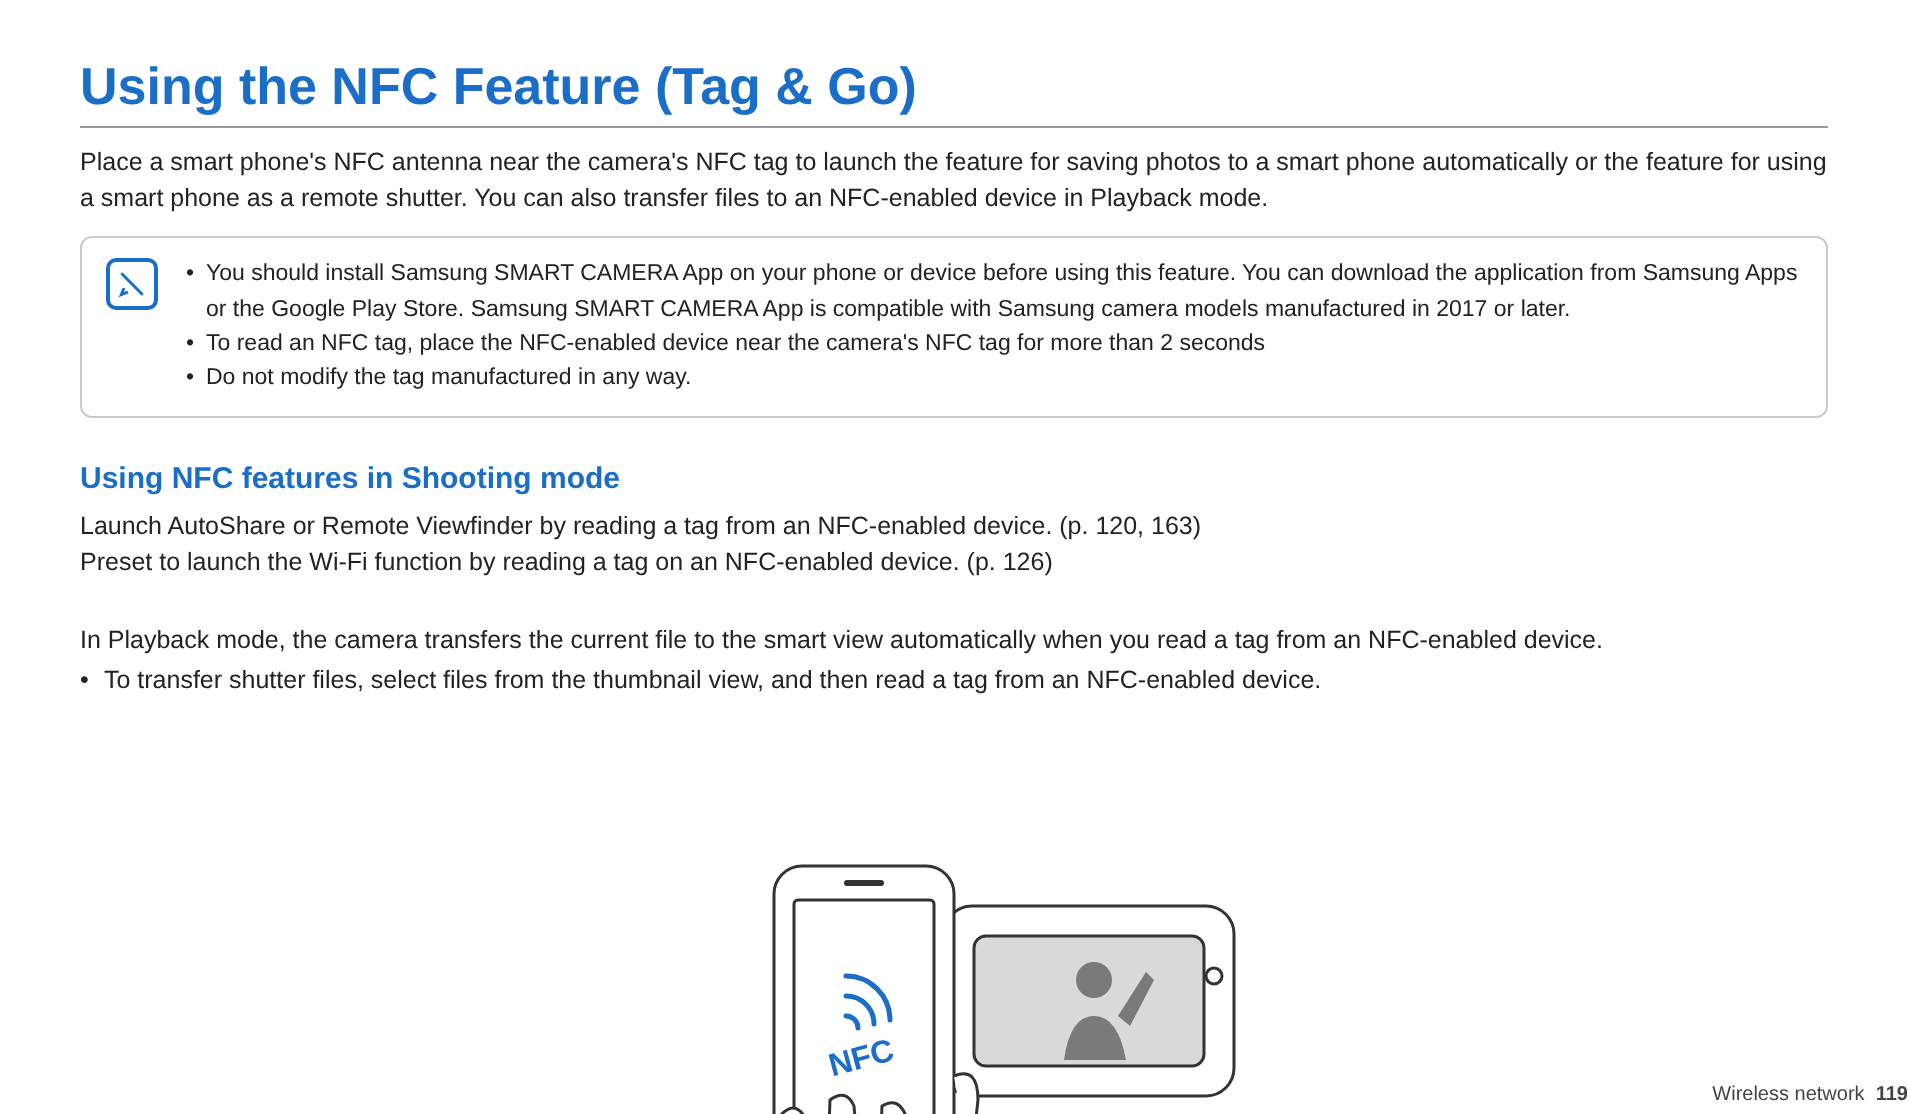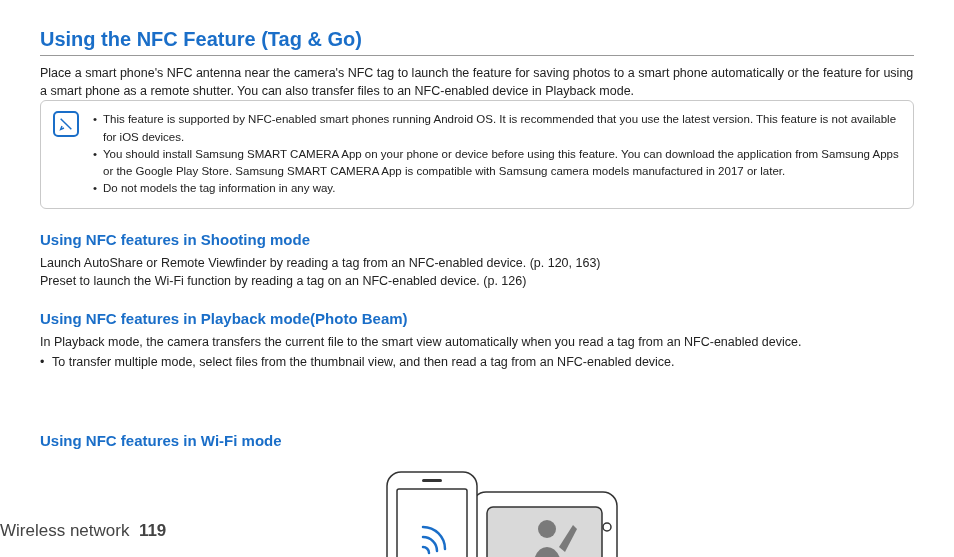--- a/index.html
+++ b/index.html
@@ -7,26 +7,26 @@
     font-family: "Segoe UI", Arial, sans-serif;
     background: #fff;
     width: 954px;
     height: 557px;
     padding: 28px 40px 18px 40px;
     color: #222;
     position: relative;
   }
   .main-title {
     color: #1a6ec8;
-    font-size: 20px;
+    font-size: 26px;
     font-weight: 700;
     margin-bottom: 1px;
   }
   .title-rule { border: none; border-top: 1px solid #999; margin: 4px 0 8px 0; }
-  .intro { font-size: 12.5px; line-height: 1.45; }
+  .intro { font-size: 12.5px; line-height: 1.45; margin-bottom: 10px; }
   .note-box {
     border: 1px solid #c9c9c9;
     border-radius: 6px;
     padding: 10px 14px 10px 52px;
     position: relative;
     margin-bottom: 22px;
   }
   .note-icon {
     position: absolute;
     left: 12px; top: 10px;
@@ -54,69 +54,67 @@
     font-size: 15px;
     font-weight: 700;
     margin-bottom: 6px;
   }
   .section-body { font-size: 12.5px; line-height: 1.45; margin-bottom: 20px; }
   .sub-bullet { list-style: none; margin-top: 2px; }
   .sub-bullet li { position: relative; padding-left: 12px; font-size: 12.5px; line-height: 1.45; }
   .sub-bullet li::before { content: "•"; position: absolute; left: 0; }
   .footer {
     position: absolute;
-    bottom: 16px;
+    bottom: 4px;
     left: 0; right: 0;
-    text-align: left;
-    font-size: 17px;
+    text-align: right;
+    font-size: 10px;
     color: #444;
   }
   .footer .pg { font-weight: 700; }
   .illustration { display: flex; justify-content: center; margin-top: 8px; }
   .illustration svg { width: 300px; height: 200px; }
 </style>
 </head>
 <body>
 
 <h1 class="main-title">Using the NFC Feature (Tag &amp; Go)</h1>
 <hr class="title-rule">
 <p class="intro">Place a smart phone's NFC antenna near the camera's NFC tag to launch the feature for saving photos to a smart phone automatically or the feature for using a smart phone as a remote shutter. You can also transfer files to an NFC-enabled device in Playback mode.</p>
 
 <div class="note-box">
   <div class="note-icon">
     <svg viewBox="0 0 24 24">
         <path fill="none" stroke="#1a6ec8" stroke-width="2.2" d="M4 4 L20 20 M6 15 L4 20 L9 18"></path>
       </svg>
   </div>
   <ul class="note-list">
-    <li>This feature is supported by NFC-enabled smart phones running Android OS. It is recommended that you use the latest version. This feature is not available for iOS devices.</li>
     <li>You should install Samsung SMART CAMERA App on your phone or device before using this feature. You can download the application from Samsung Apps or the Google Play Store. Samsung SMART CAMERA App is compatible with Samsung camera models manufactured in 2017 or later.</li>
-    <li>Do not models the tag information in any way.</li>
+    <li>To read an NFC tag, place the NFC-enabled device near the camera's NFC tag for more than 2 seconds</li>
+    <li>Do not modify the tag manufactured in any way.</li>
   </ul>
 </div>
 
 <div class="columns">
   <div class="col">
     <h2 class="section-title">Using NFC features in Shooting mode</h2>
     <div class="section-body">
       <div>Launch AutoShare or Remote Viewfinder by reading a tag from an NFC-enabled device. (p. 120, 163)</div>
       <div>Preset to launch the Wi-Fi function by reading a tag on an NFC-enabled device. (p. 126)</div>
     </div>
 
-    <h2 class="section-title">Using NFC features in Playback mode(Photo Beam)</h2>
     <div class="section-body">
       <div>In Playback mode, the camera transfers the current file to the smart view automatically when you read a tag from an NFC-enabled device.</div>
       <ul class="sub-bullet">
-        <li>To transfer multiple mode, select files from the thumbnail view, and then read a tag from an NFC-enabled device.</li>
+        <li>To transfer shutter files, select files from the thumbnail view, and then read a tag from an NFC-enabled device.</li>
       </ul>
     </div>
   </div>
 
   <div class="col">
-    <h2 class="section-title">Using NFC features in Wi-Fi mode</h2>
 
     <div class="illustration">
       <svg viewBox="0 0 300 200">
 
         <g fill="#fff" stroke="#333" stroke-width="1.5">
           <rect x="145" y="35" rx="14" ry="14" width="145" height="95"></rect>
           <rect x="160" y="50" rx="6" ry="6" width="115" height="65" fill="#d9d9d9"></rect>
           <circle cx="280" cy="70" r="4" fill="none"></circle>
         </g>
 

